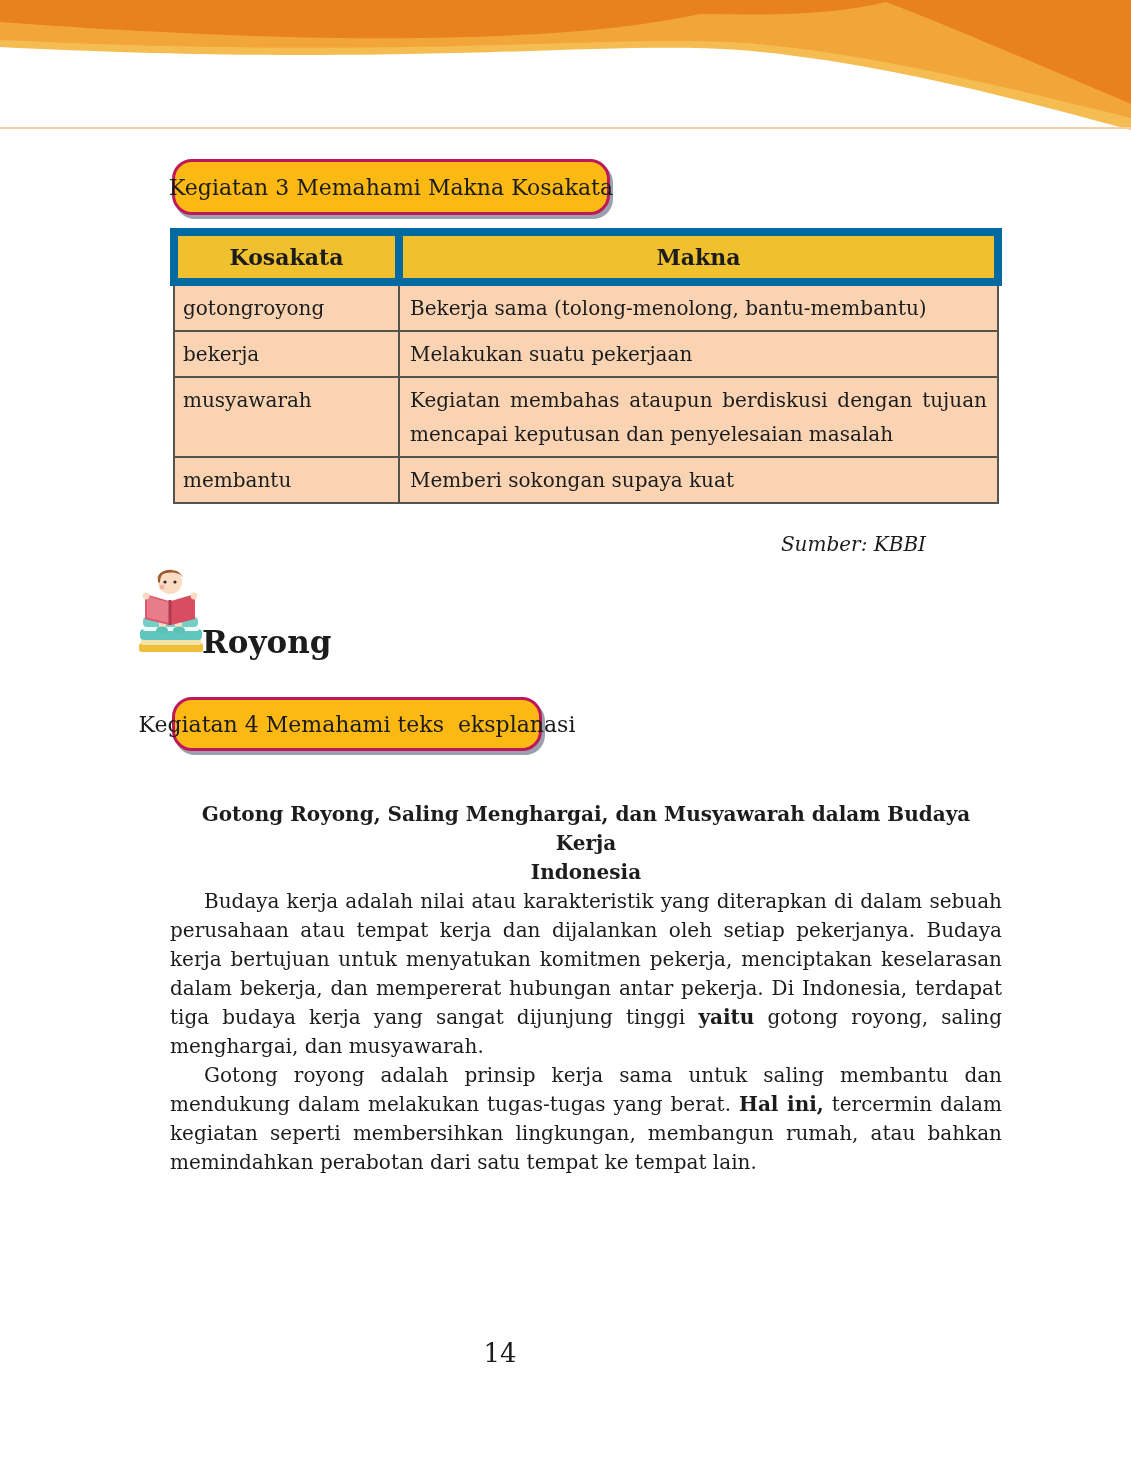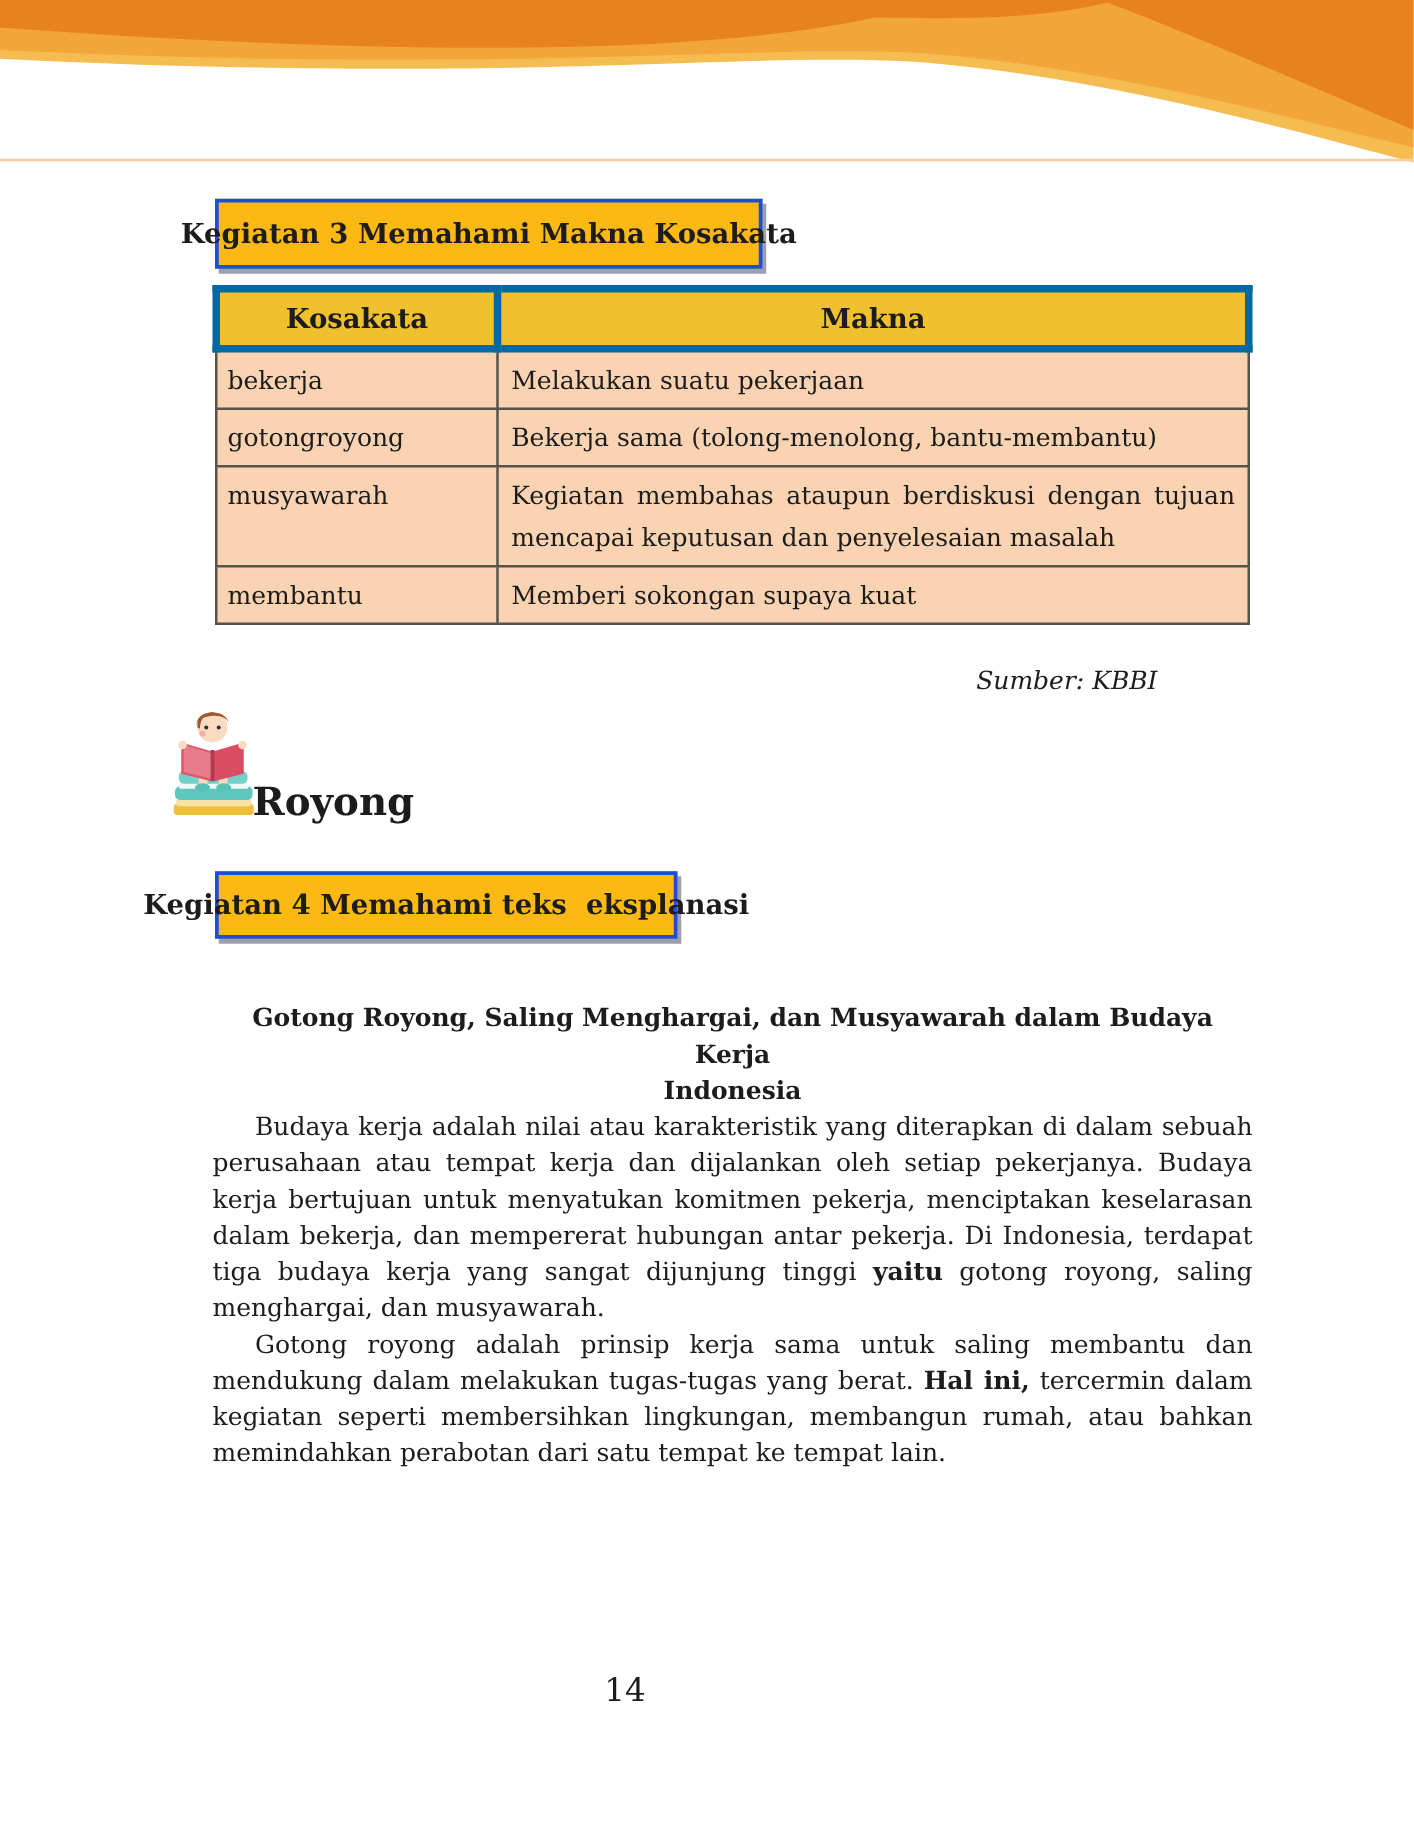--- a/index.html
+++ b/index.html
@@ -5,33 +5,33 @@
   * { margin:0; padding:0; box-sizing:border-box; }
   html,body { background:#ffffff; }
   .page {
     position:relative; width:1131px; height:1466px; background:#ffffff;
     font-family:"DejaVu Serif","Liberation Serif",serif; color:#1c1c1c; overflow:hidden;
   }
   .header-swoosh { position:absolute; top:0; left:0; width:1131px; height:136px; }
 
   .kegiatan-btn {
     position:absolute; display:flex; align-items:center; justify-content:center;
-    background:#FCB913; border:3px solid #1d4ed8; border-radius:0;
-    box-shadow:3px 4px 0 0 #9aa0ad; font-weight:bold; font-size:22px; white-space:pre;
+    background:#FCB913; border:3px solid #be185d; border-radius:20px;
+    box-shadow:3px 4px 0 0 #9aa0ad; font-weight:normal; font-size:22px; white-space:pre;
   }
   .btn-keg3 { left:172px; top:159px; width:438px; height:56px; }
   .btn-keg4 { left:172px; top:697px; width:370px; height:54px; }
 
   table.vocab {
     position:absolute; left:170px; top:228px; width:832px;
     border-collapse:collapse; border:2px solid #56524C;
   }
   table.vocab th {
     background:#F0C12F; font-size:22px; font-weight:bold; text-align:center;
-    padding:8px 6px; border:6px solid #0369a1; height:44px;
+    padding:8px 6px; border:8px solid #0369a1; height:44px;
   }
   table.vocab td {
     background:#FAD3B3; font-size:20px; padding:5px 10px; border:2px solid #56524C;
     vertical-align:top; line-height:34px;
   }
   table.vocab td.col-kosakata { width:225px; padding-left:8px; }
   table.vocab td.col-makna { text-align:justify; }
 
   .sumber {
     position:absolute; left:170px; top:532px; width:756px; text-align:right;
@@ -65,26 +65,26 @@
 
   <table class="vocab">
     <thead>
       <tr>
         <th style="width:225px;">Kosakata</th>
         <th>Makna</th>
       </tr>
     </thead>
     <tbody>
         <tr>
+          <td class="col-kosakata">gotongroyong</td>
+          <td class="col-makna">Bekerja sama (tolong-menolong, bantu-membantu)</td>
+        </tr>
+        <tr>
           <td class="col-kosakata">bekerja</td>
           <td class="col-makna">Melakukan suatu pekerjaan</td>
-        </tr>
-        <tr>
-          <td class="col-kosakata">gotongroyong</td>
-          <td class="col-makna">Bekerja sama (tolong-menolong, bantu-membantu)</td>
         </tr>
         <tr>
           <td class="col-kosakata">musyawarah</td>
           <td class="col-makna">Kegiatan membahas ataupun berdiskusi dengan tujuan mencapai keputusan dan penyelesaian masalah</td>
         </tr>
         <tr>
           <td class="col-kosakata">membantu</td>
           <td class="col-makna">Memberi sokongan supaya kuat</td>
         </tr>
       </tbody>

